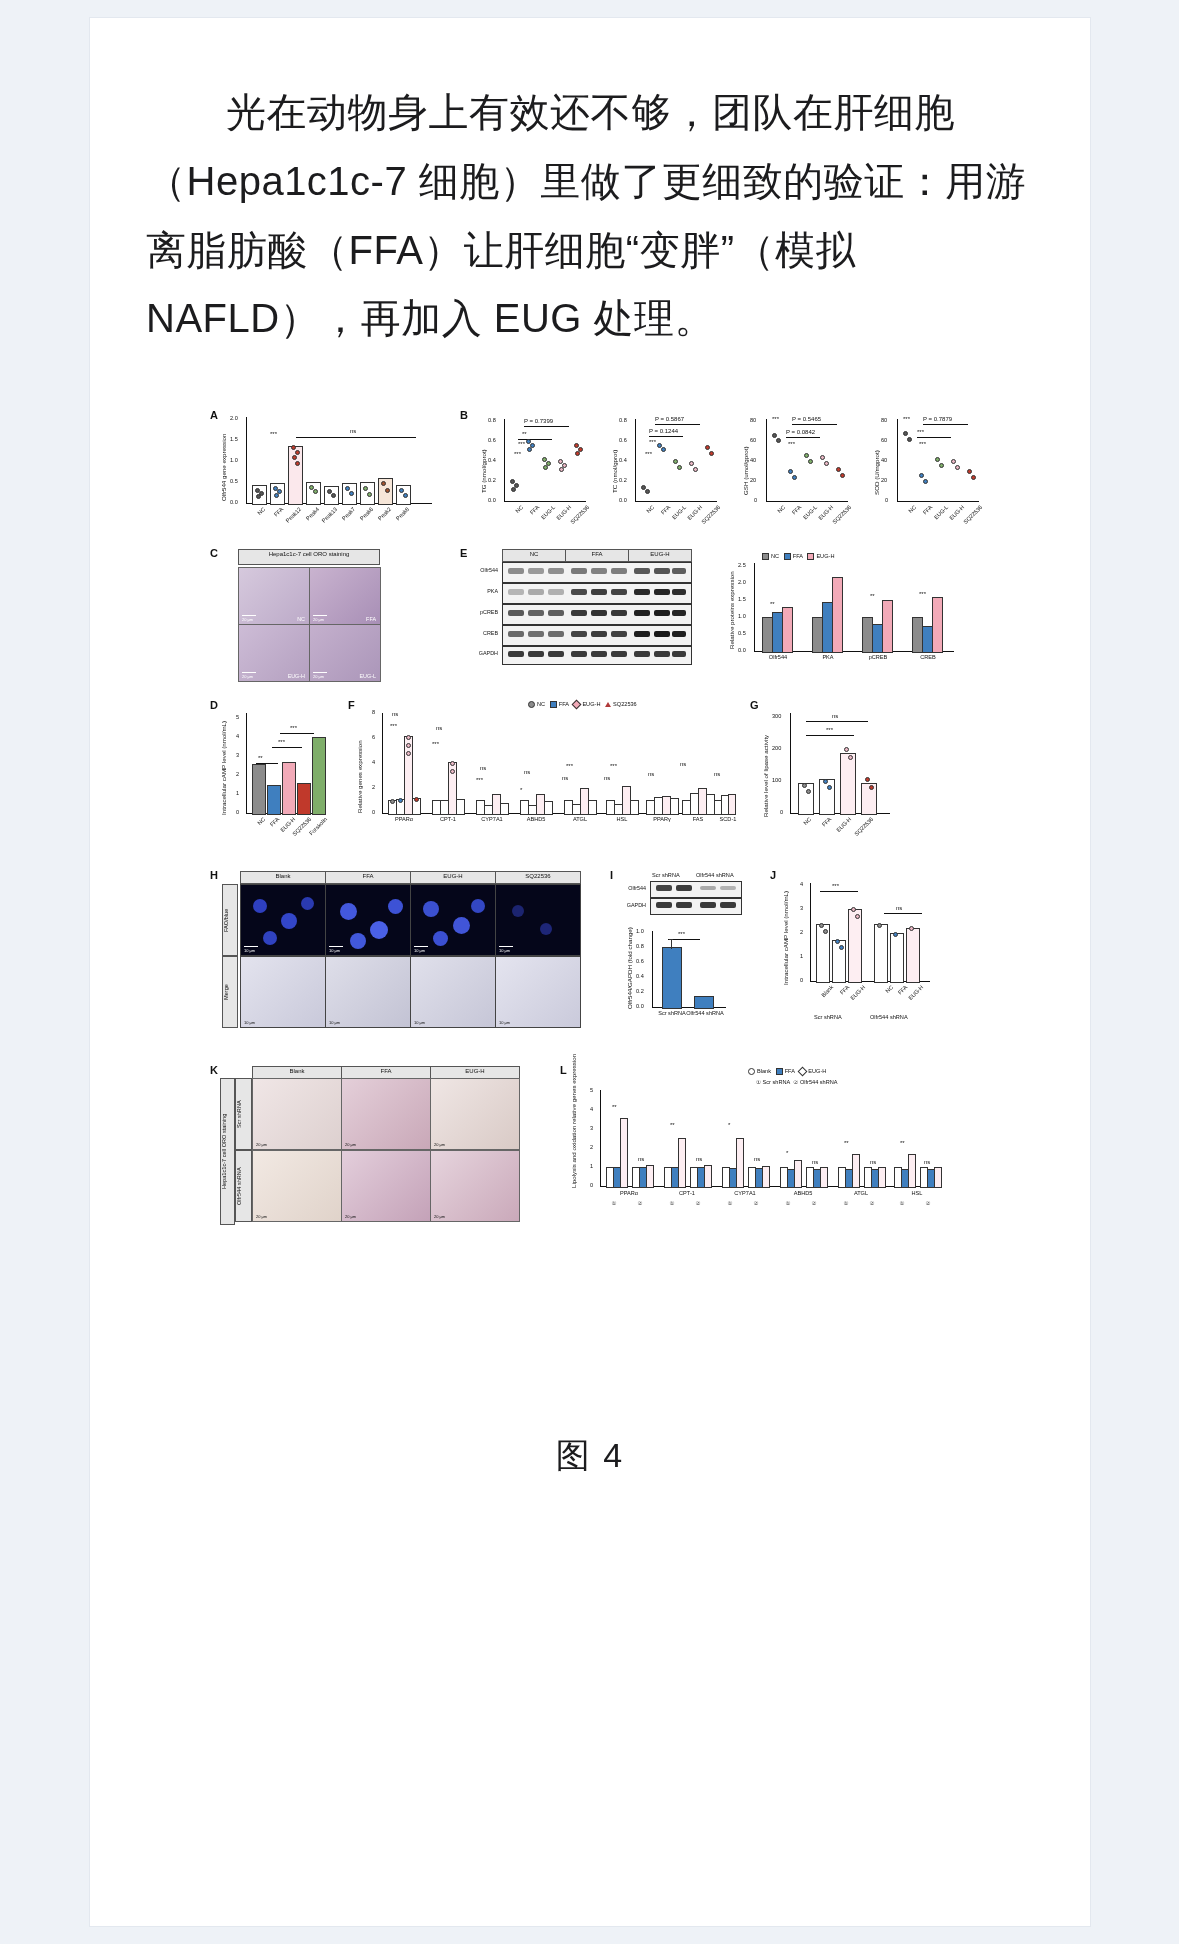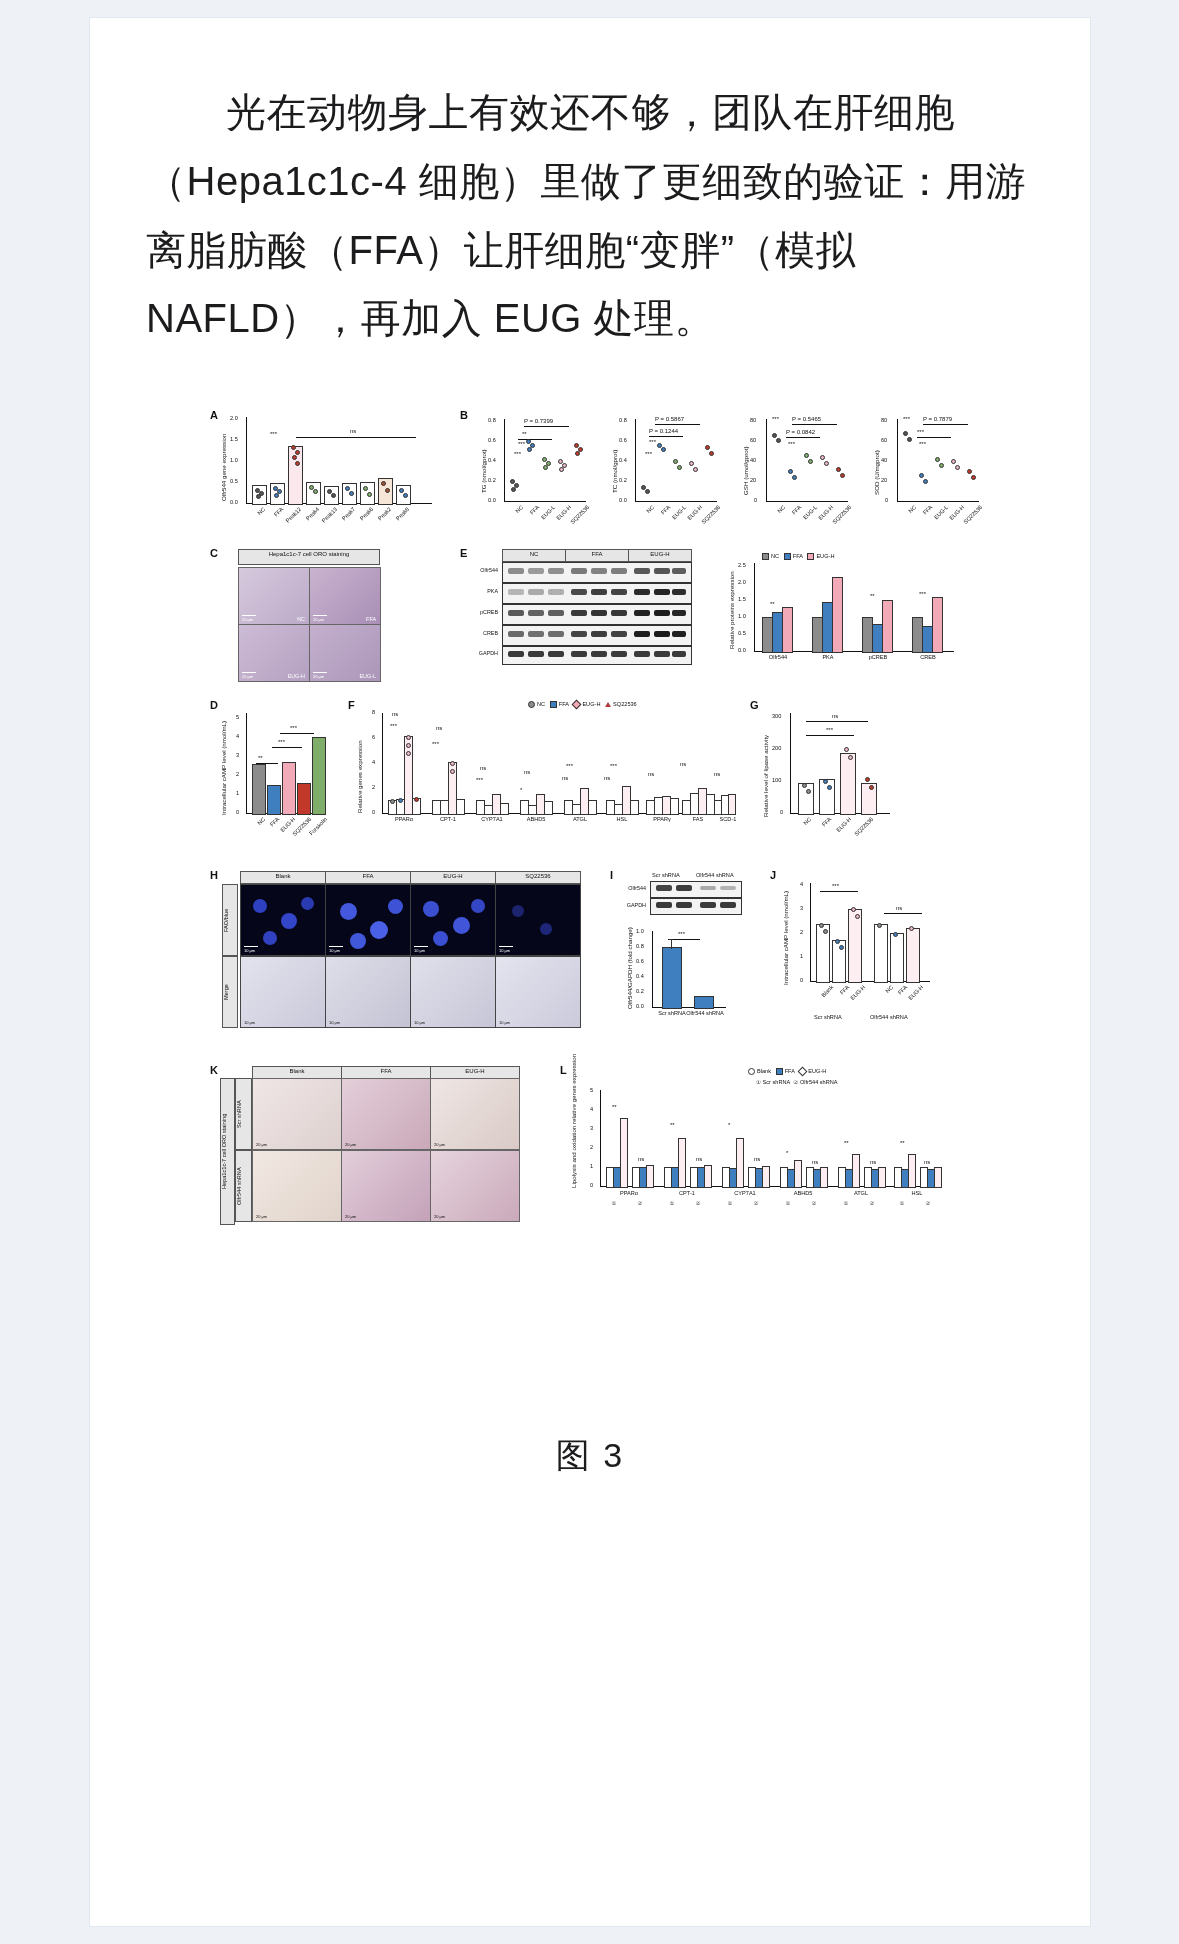--- a/index.html
+++ b/index.html
@@ -129,21 +129,21 @@
   .bf{
     position:absolute;background:#d9d9e4;border:0.8px solid #444;overflow:hidden;
   }
 </style>
 </head>
 <body>
 
 <div class="page">
 
   <div class="article">
-    <p>光在动物身上有效还不够，团队在肝细胞（Hepa1c1c-4 细胞）里做了更细致的验证：用游离脂肪酸（FFA）让肝细胞“变胖”（模拟 NAFLD），再加入 EUG 处理。</p>
+    <p>光在动物身上有效还不够，团队在肝细胞（Hepa1c1c-7 细胞）里做了更细致的验证：用游离脂肪酸（FFA）让肝细胞“变胖”（模拟 NAFLD），再加入 EUG 处理。</p>
   </div>
 
   <div class="figure">
 
     <div class="panel" style="left:40px;top:10px;width:230px;height:120px;">
       <div class="plabel" style="left:0;top:0;">A</div>
       <div class="axis-line" style="left:36px;top:8px;width:0.9px;height:86px;"></div>
       <div class="axis-line" style="left:36px;top:94px;width:186px;height:0.9px;"></div>
       <div class="v-title axis-title" style="left:10px;top:92px;">Olfr544 gene expression</div>
       <div class="tick" style="left:20px;top:90px;">0.0</div>
@@ -909,15 +909,15 @@
       <div class="barv" style="left:360px;top:103px;width:6px;height:19px;background:#ffffff;"></div>
       <div class="barv" style="left:367px;top:105px;width:6px;height:17px;background:#3f7fbf;"></div>
       <div class="barv" style="left:374px;top:103px;width:6px;height:19px;background:#fdeef2;"></div>
       <div class="xtick-flat" style="left:332px;top:126px;width:50px;">HSL</div>
       <div class="xtick-flat" style="left:330px;top:136px;width:24px;">①</div>
       <div class="xtick-flat" style="left:356px;top:136px;width:24px;">②</div>
     </div>
 
   </div>
 
-  <div class="fig-caption">图 3</div>
+  <div class="fig-caption">图 4</div>
 
 </div>
 
 </body></html>

